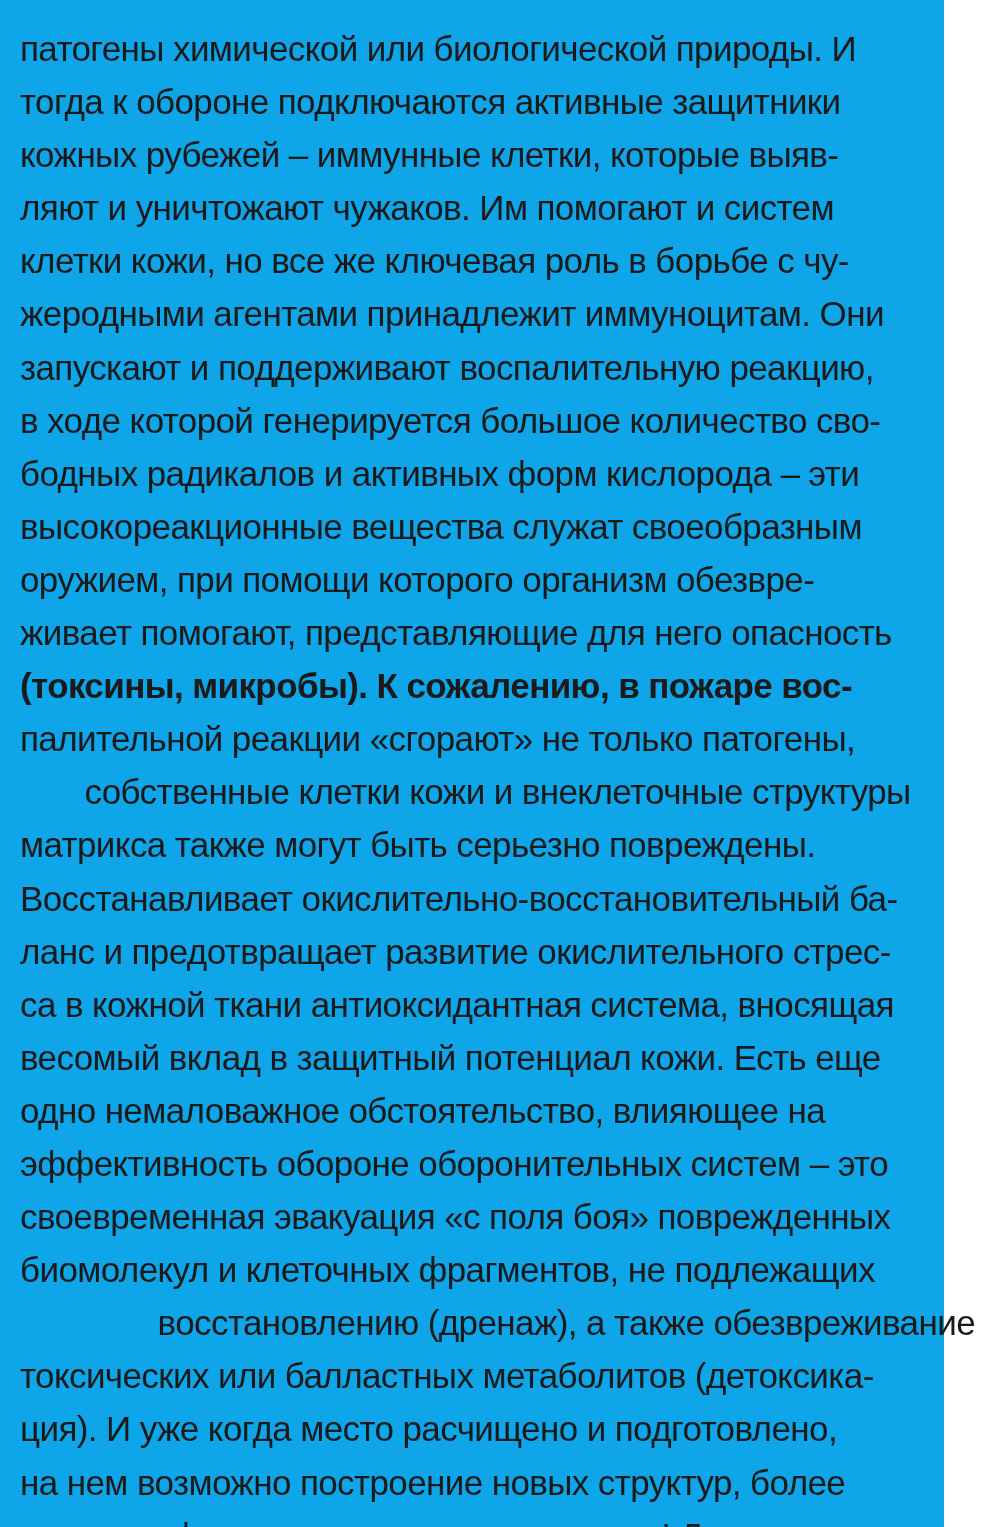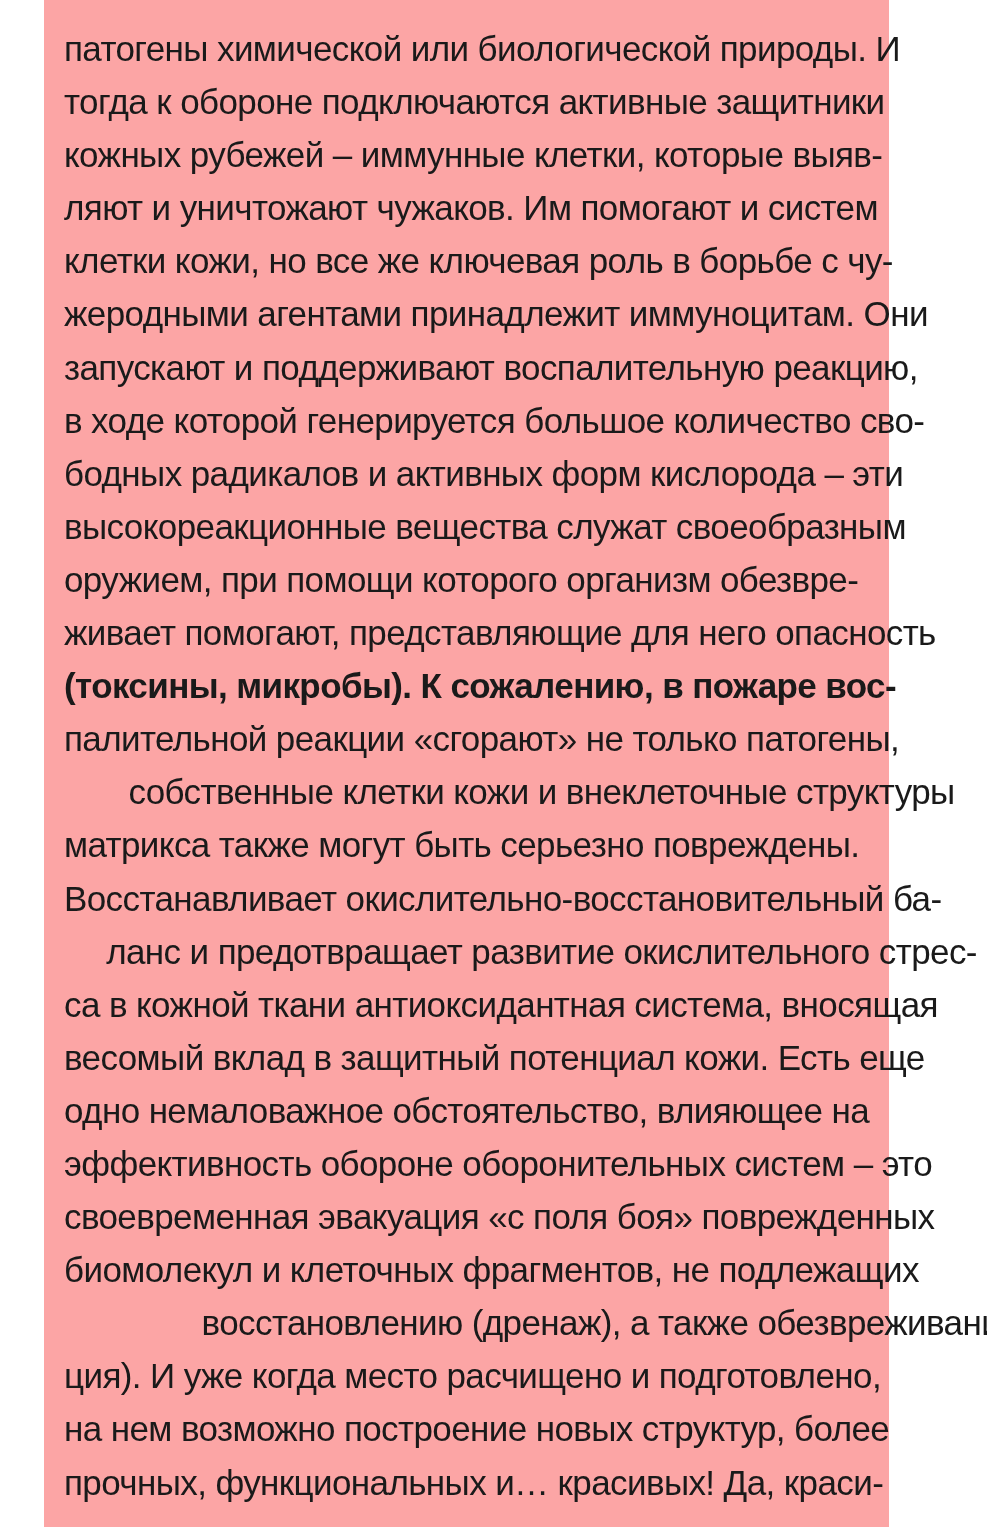--- a/index.html
+++ b/index.html
@@ -1,22 +1,21 @@
 <!DOCTYPE html>
 <html><head>
 <meta charset="utf-8">
 <style>
   html, body { margin: 0; padding: 0; }
   body {
     width: 987px; height: 1527px; background: #ffffff; overflow: hidden;
   }
   .page {
-    position: relative; width: 845px; height: 1527px;
-    background: #fca5a5;
-    margin-left: 44px;
+    position: relative; width: 944px; height: 1527px;
+    background: #0ea5e9;
   }
   .text {
     position: absolute; left: 20px; top: 22px; width: 955px;
     font-family: "Liberation Sans", "DejaVu Sans", sans-serif;
     font-size: 35px; line-height: 53.1px; color: #1a1a1a;
     letter-spacing: -0.6px;
   }
   .line { display: block; white-space: nowrap; }
 </style>
 </head>
@@ -34,26 +33,27 @@
     <span class="line" style="transform-origin: left center; transform: scaleX(1);">в ходе которой генерируется большое количество сво-</span>
     <span class="line" style="transform-origin: left center; transform: scaleX(1);">бодных радикалов и активных форм кислорода – эти</span>
     <span class="line" style="transform-origin: left center; transform: scaleX(1);">высокореакционные вещества служат своеобразным</span>
     <span class="line" style="transform-origin: left center; transform: scaleX(1);">оружием, при помощи которого организм обезвре-</span>
     <span class="line" style="transform-origin: left center; transform: scaleX(1);">живает помогают, представляющие для него опасность</span>
     <span class="line" style="transform-origin: left center; transform: scaleX(1); font-weight: bold;">(токсины, микробы). К сожалению, в пожаре вос-</span>
     <span class="line" style="transform-origin: left center; transform: scaleX(1);">палительной реакции «сгорают» не только патогены,</span>
     <span class="line" style="transform-origin: left center; transform: scaleX(1); text-align: center;">собственные клетки кожи и внеклеточные структуры</span>
     <span class="line" style="transform-origin: left center; transform: scaleX(1);">матрикса также могут быть серьезно повреждены.</span>
     <span class="line" style="transform-origin: left center; transform: scaleX(1);">Восстанавливает окислительно-восстановительный ба-</span>
-    <span class="line" style="transform-origin: left center; transform: scaleX(1); text-align: center;">ланс и предотвращает развитие окислительного стрес-</span>
+    <span class="line" style="transform-origin: left center; transform: scaleX(1);">ланс и предотвращает развитие окислительного стрес-</span>
     <span class="line" style="transform-origin: left center; transform: scaleX(1);">са в кожной ткани антиоксидантная система, вносящая</span>
     <span class="line" style="transform-origin: left center; transform: scaleX(1);">весомый вклад в защитный потенциал кожи. Есть еще</span>
     <span class="line" style="transform-origin: left center; transform: scaleX(1);">одно немаловажное обстоятельство, влияющее на</span>
     <span class="line" style="transform-origin: left center; transform: scaleX(1);">эффективность обороне оборонительных систем – это</span>
     <span class="line" style="transform-origin: left center; transform: scaleX(1);">своевременная эвакуация «с поля боя» поврежденных</span>
     <span class="line" style="transform-origin: left center; transform: scaleX(1);">биомолекул и клеточных фрагментов, не подлежащих</span>
     <span class="line" style="transform-origin: left center; transform: scaleX(1); text-align: right;">восстановлению (дренаж), а также обезвреживание</span>
+    <span class="line" style="transform-origin: left center; transform: scaleX(1);">токсических или балластных метаболитов (детоксика-</span>
     <span class="line" style="transform-origin: left center; transform: scaleX(1);">ция). И уже когда место расчищено и подготовлено,</span>
     <span class="line" style="transform-origin: left center; transform: scaleX(1);">на нем возможно построение новых структур, более</span>
     <span class="line" style="transform-origin: left center; transform: scaleX(1);">прочных, функциональных и… красивых! Да, краси-</span>
 
   </div>
 </div>
 
 </body></html>

